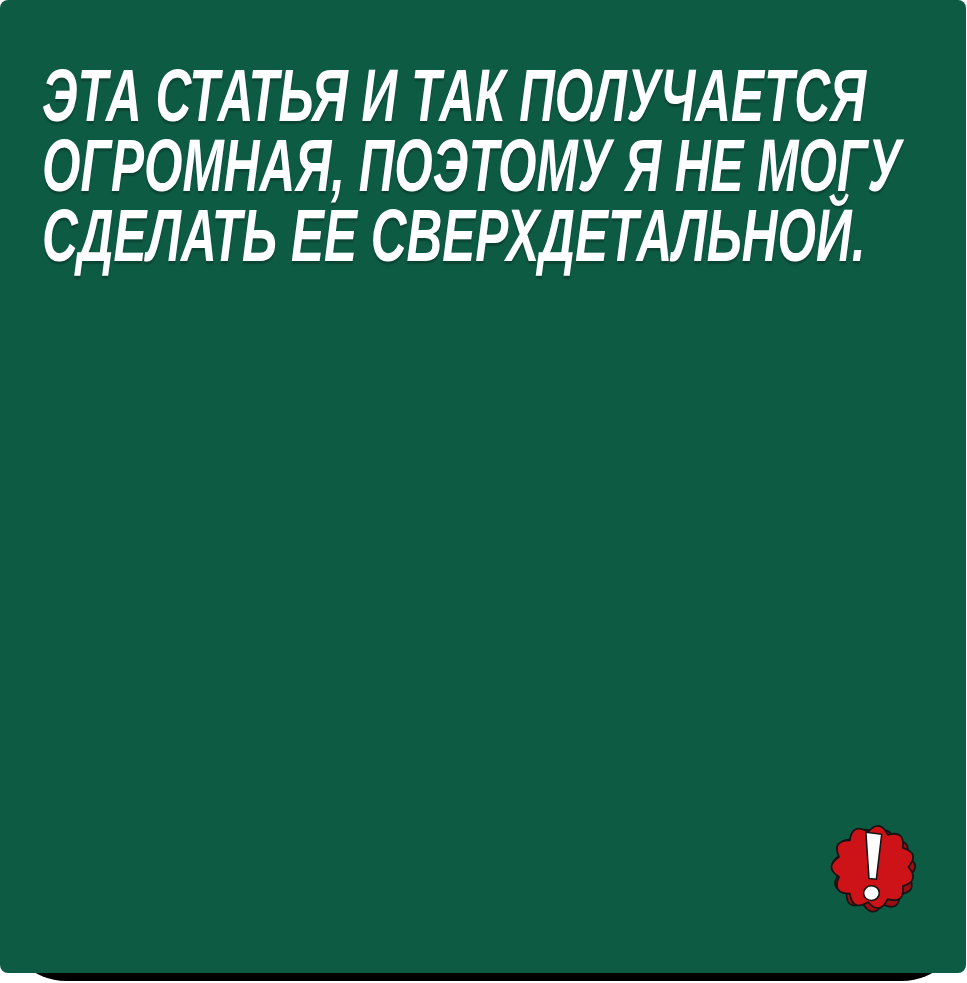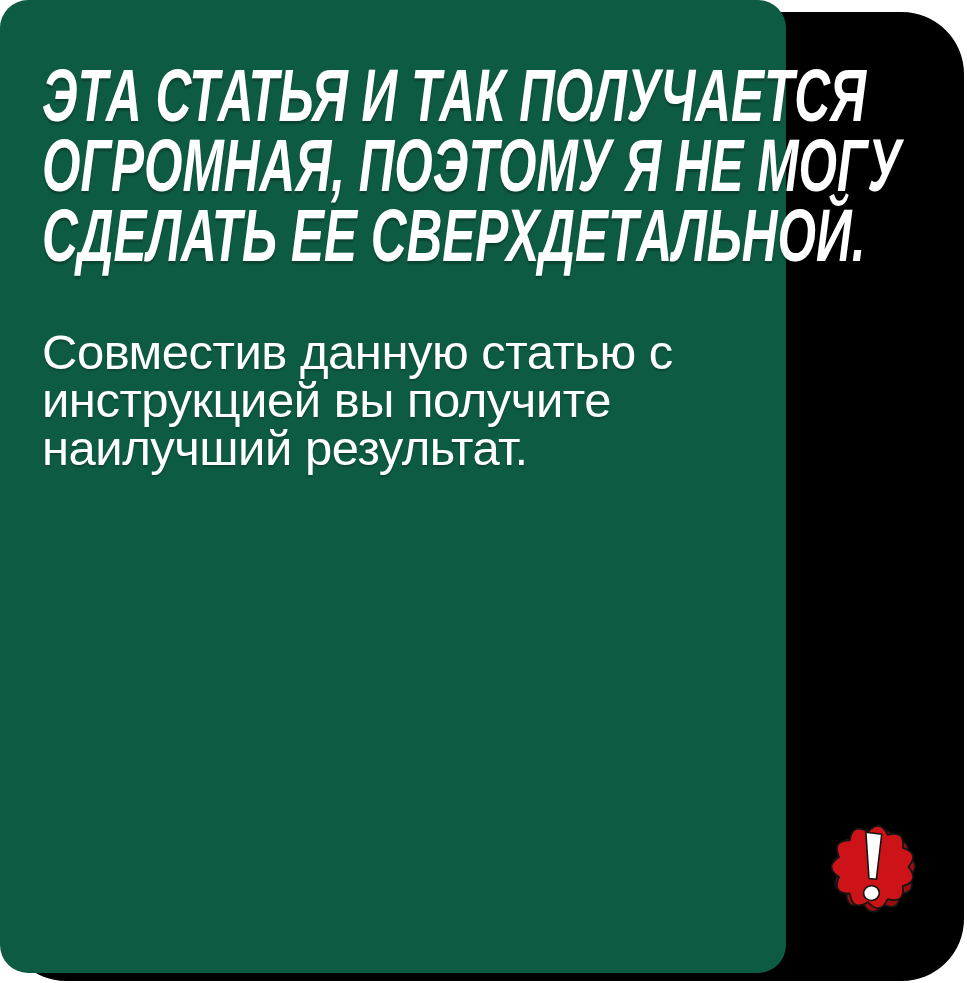--- a/index.html
+++ b/index.html
@@ -18,24 +18,24 @@
     top: 12px;
     width: 960px;
     height: 969px;
     background: #000000;
     border-radius: 62px;
   }
   .card {
     position: absolute;
     left: 0;
     top: 0;
-    width: 786px;
+    width: 966px;
     height: 973px;
     background: #0E5B43;
-    border-radius: 28px;
+    border-radius: 8px;
     color: #ffffff;
   }
   .headline {
     margin: 60px 0 0 42px;
     font-family: "Liberation Sans", sans-serif;
     font-style: italic;
     font-weight: 700;
     font-size: 75px;
     line-height: 70px;
     letter-spacing: 0px;
@@ -74,23 +74,20 @@
 
   <div class="card-shadow"></div>
 
   <div class="card">
 
     <h1 class="headline">ЭТА СТАТЬЯ И ТАК ПОЛУЧАЕТСЯ
 ОГРОМНАЯ, ПОЭТОМУ Я НЕ МОГУ
 СДЕЛАТЬ ЕЕ СВЕРХДЕТАЛЬНОЙ.</h1>
 
 
-    <p class="body-text p2">Совместив данную статью с
-инструкцией вы получите
-наилучший результат.</p>
 
     <svg class="badge" viewBox="-8 -8 116 116" role="img" aria-label="exclamation-seal-icon">
 
       <path d="M 86,50 Q 97.97,64.08 80.29,69.46 Q 82.74,87.78 64.95,82.75 Q 57.12,99.49 44.88,85.63 Q 29.23,95.48 26.42,77.21 Q 7.94,77.03 15.46,60.14 Q 0,50 15.46,39.86 Q 7.94,22.97 26.42,22.79 Q 29.23,4.52 44.88,14.37 Q 57.12,0.51 64.95,17.25 Q 82.74,12.22 80.29,30.54 Q 97.97,35.92 86,50 Z" transform="rotate(10 50 50) translate(1.5 3)" fill="#9A0E12" stroke="#141414" stroke-width="1.8" stroke-linejoin="round"></path>
 
       <path d="M 86,50 Q 97.97,64.08 80.29,69.46 Q 82.74,87.78 64.95,82.75 Q 57.12,99.49 44.88,85.63 Q 29.23,95.48 26.42,77.21 Q 7.94,77.03 15.46,60.14 Q 0,50 15.46,39.86 Q 7.94,22.97 26.42,22.79 Q 29.23,4.52 44.88,14.37 Q 57.12,0.51 64.95,17.25 Q 82.74,12.22 80.29,30.54 Q 97.97,35.92 86,50 Z" fill="#CE1318" stroke="#141414" stroke-width="1.8" stroke-linejoin="round"></path>
 
       <g transform="rotate(-2 50 50)">
         <polygon points="44,14.5 60,17 53,62.5 45.5,61.5" fill="#FFFFFF" stroke="#141414" stroke-width="1.6" stroke-linejoin="round"></polygon>
         <ellipse cx="47.5" cy="76.5" rx="8" ry="7.5" fill="#FFFFFF" stroke="#141414" stroke-width="1.6"></ellipse>

